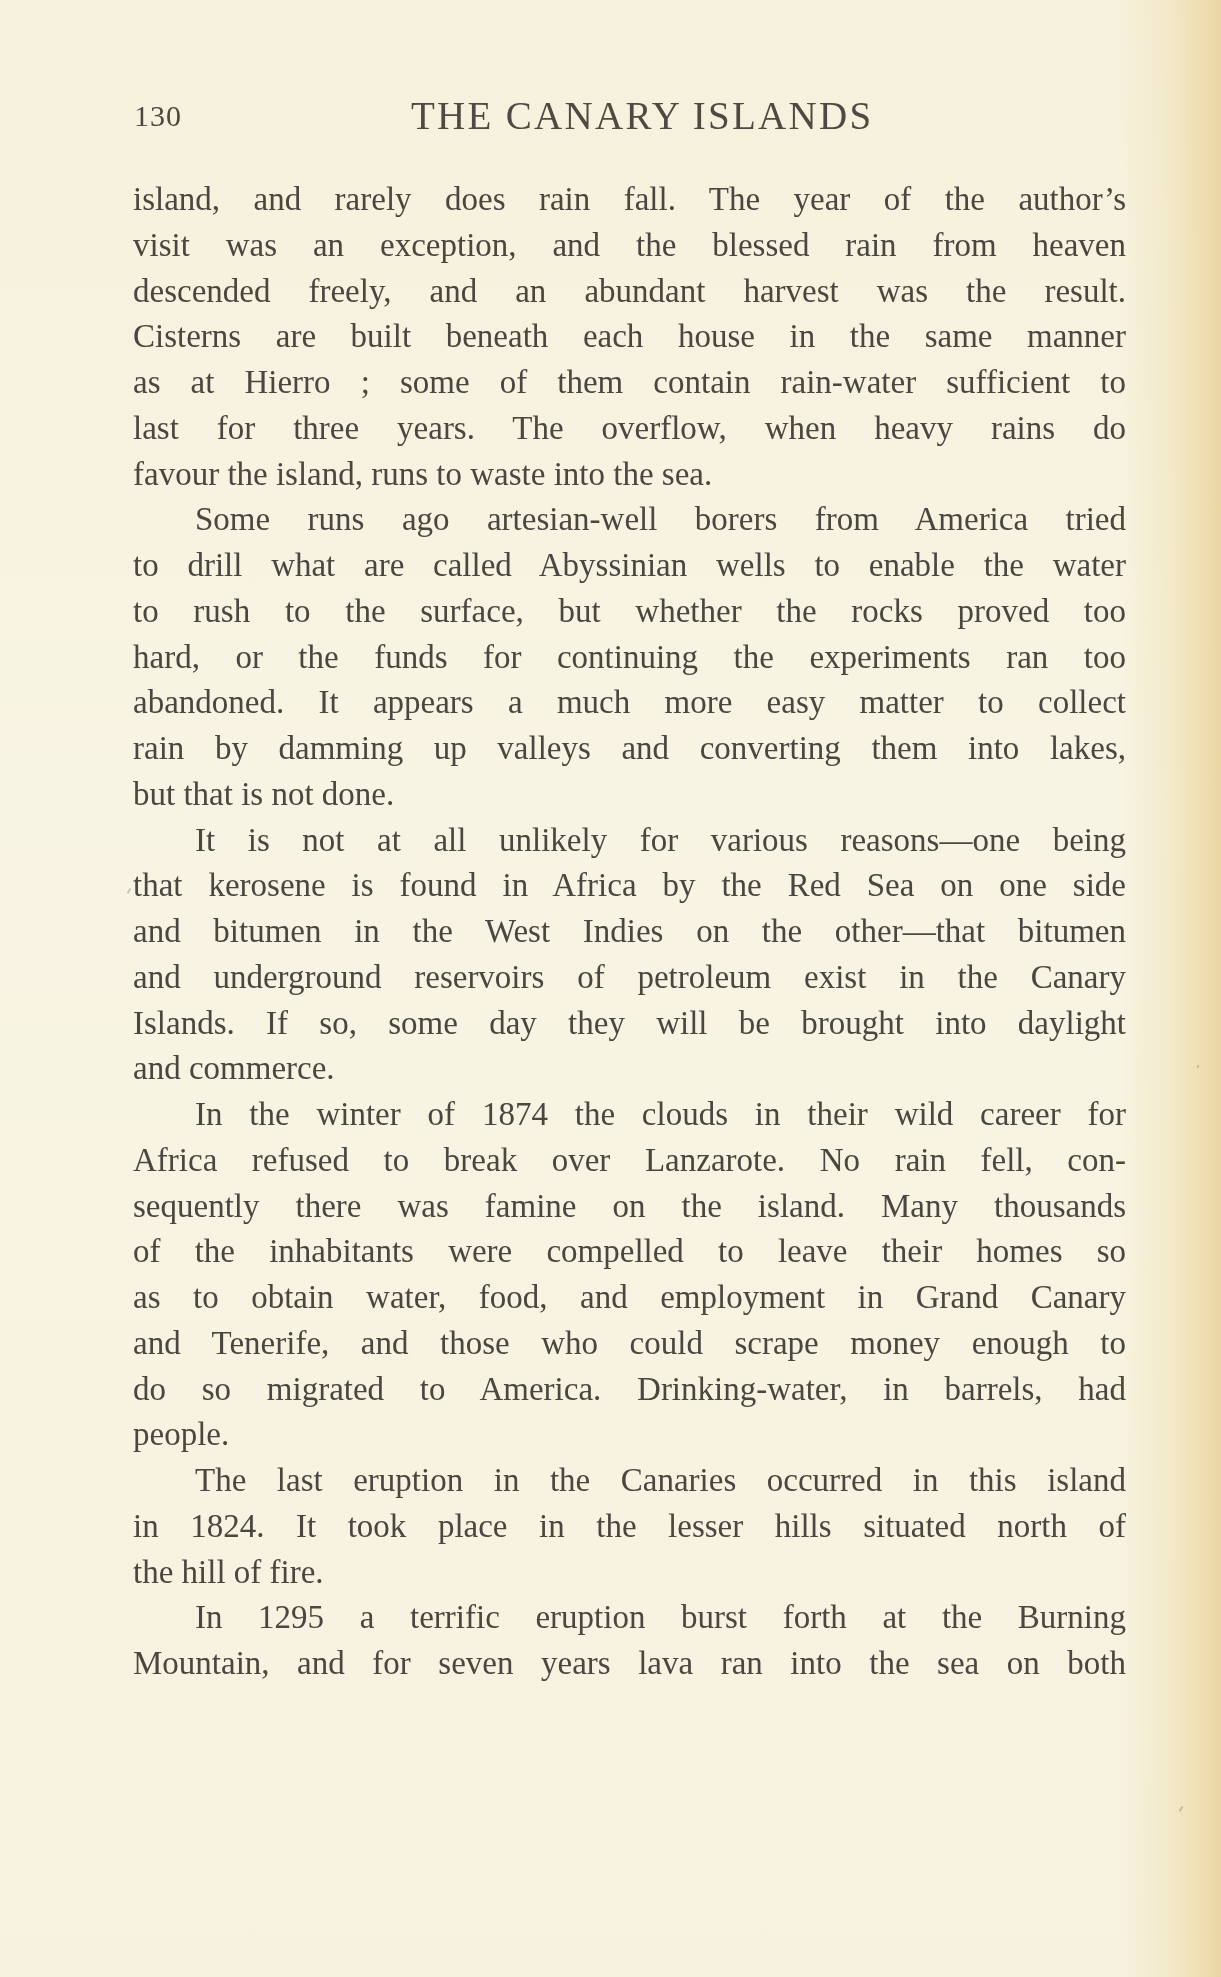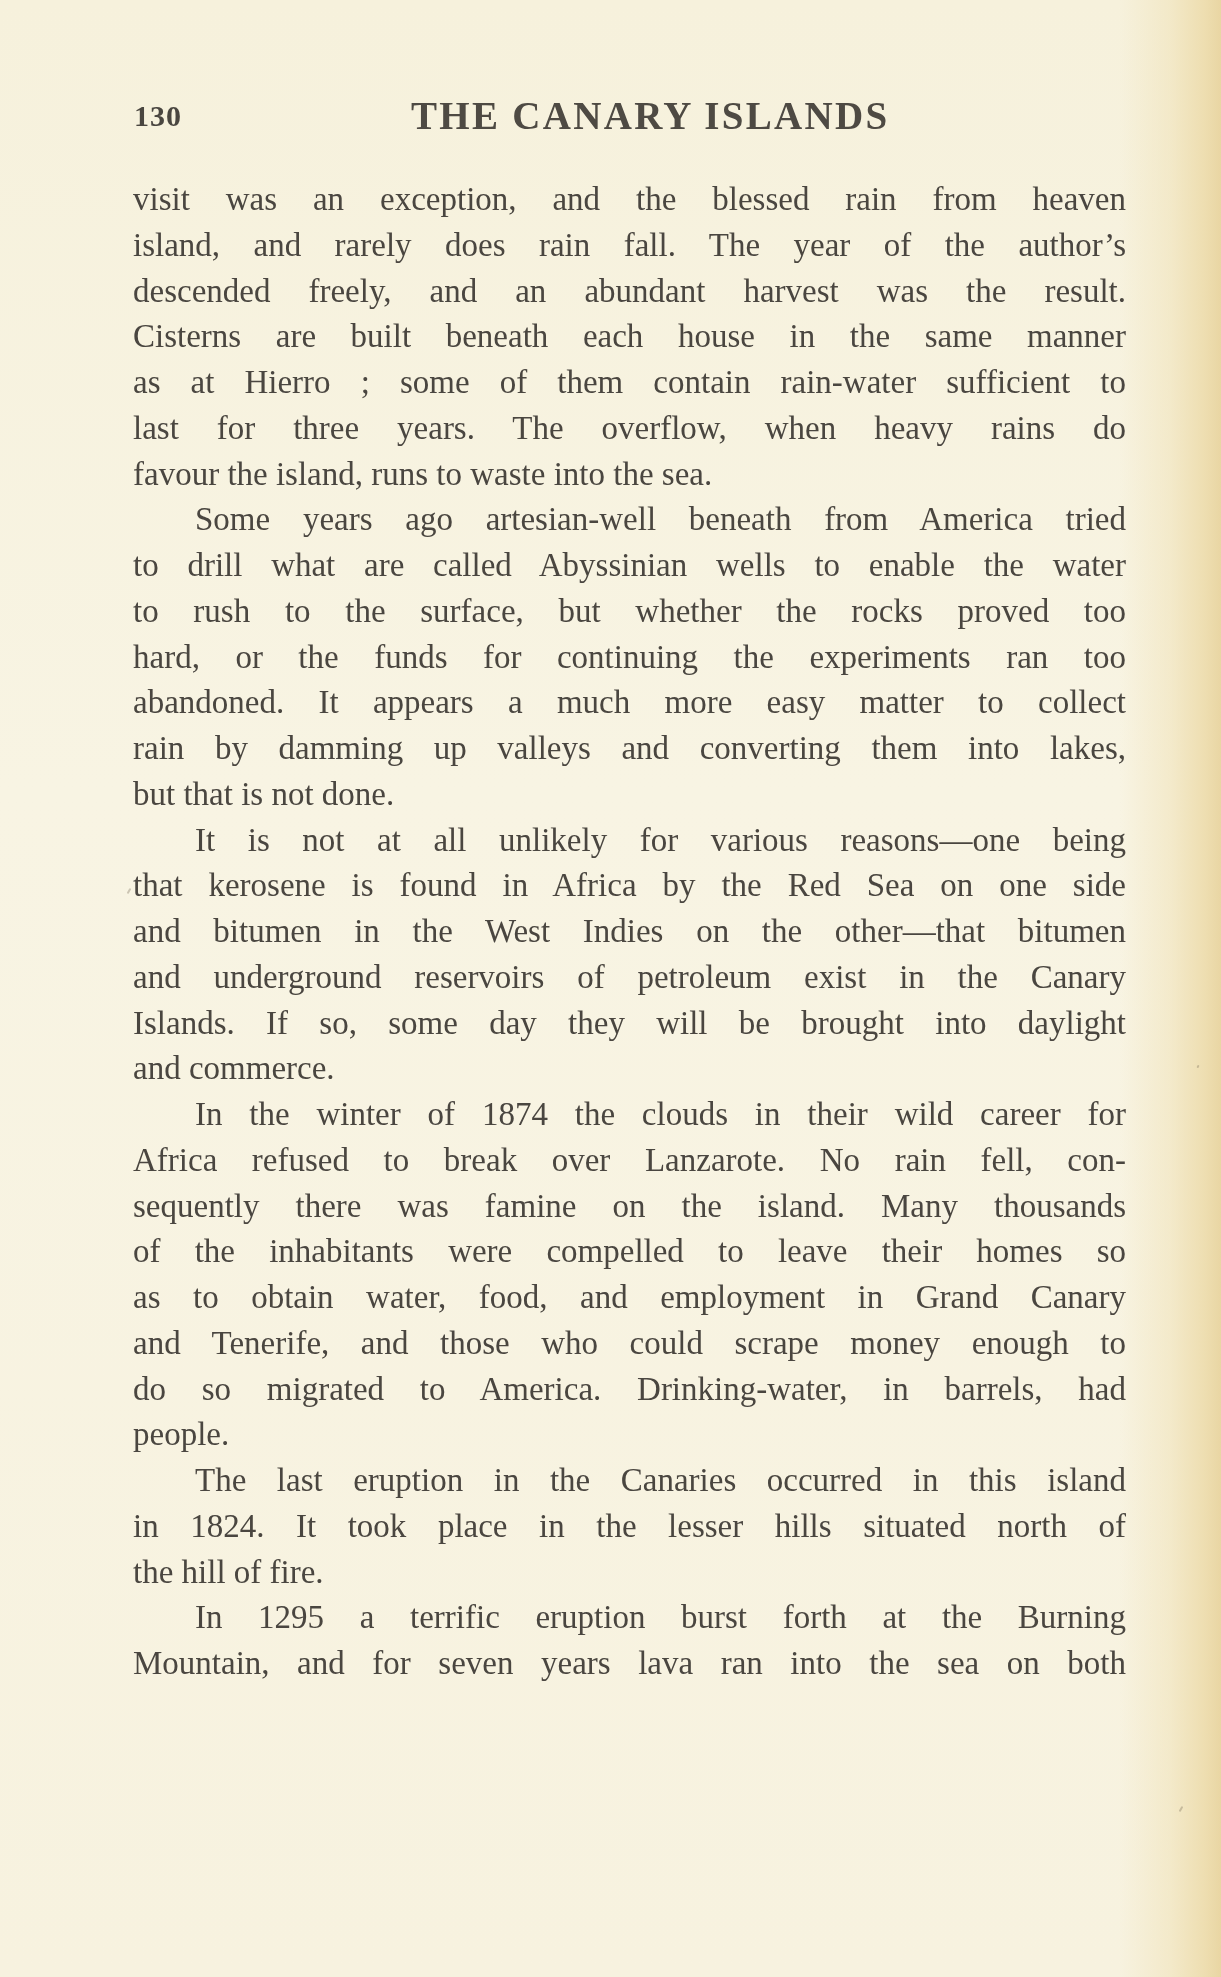--- a/index.html
+++ b/index.html
@@ -27,21 +27,20 @@
           rgba(240,226,184,0.55) 1170px,
           rgba(236,218,168,0.85) 1205px,
           rgba(232,212,160,0.95) 1221px),
         linear-gradient(to bottom, #f6f1dc 0%, #f8f4e3 40%, #f7f2df 100%);
     }
     .running-head {
       position: absolute;
       top: 0; left: 0;
       width: 1022px;
       height: 140px;
-      font-weight: bold;
     }
     .folio {
       position: absolute;
       left: 134px;
       top: 98px;
       font-size: 30px;
       line-height: 36px;
       letter-spacing: 1px;
       color: #4a4640;
     }
@@ -89,28 +88,28 @@
 
 <div class="page">
 
   <div class="running-head">
     <span class="folio">130</span>
     <span class="head-title">THE CANARY ISLANDS</span>
   </div>
 
   <div class="body-text" id="body-text">
 
+    <span class="line">island, and rarely does rain fall.  The year of the author’s</span>
     <span class="line">visit was an exception, and the blessed rain from heaven</span>
-    <span class="line">island, and rarely does rain fall.  The year of the author’s</span>
     <span class="line">descended freely, and an abundant harvest was the result.</span>
     <span class="line">Cisterns are built beneath each house in the same manner</span>
     <span class="line">as at Hierro ; some of them contain rain-water sufficient to</span>
     <span class="line">last for three years.  The overflow, when heavy rains do</span>
     <span class="line last">favour the island, runs to waste into the sea.</span>
-    <span class="line indent">Some years ago artesian-well beneath from America tried</span>
+    <span class="line indent">Some runs ago artesian-well borers from America tried</span>
     <span class="line">to drill what are called Abyssinian wells to enable the water</span>
     <span class="line">to rush to the surface, but whether the rocks proved too</span>
     <span class="line">hard, or the funds for continuing the experiments ran too</span>
     <span class="line">abandoned.  It appears a much more easy matter to collect</span>
     <span class="line">rain by damming up valleys and converting them into lakes,</span>
     <span class="line last">but that is not done.</span>
     <span class="line indent">It is not at all unlikely for various reasons—one being</span>
     <span class="line">that kerosene is found in Africa by the Red Sea on one side</span>
     <span class="line">and bitumen in the West Indies on the other—that bitumen</span>
     <span class="line">and underground reservoirs of petroleum exist in the Canary</span>

